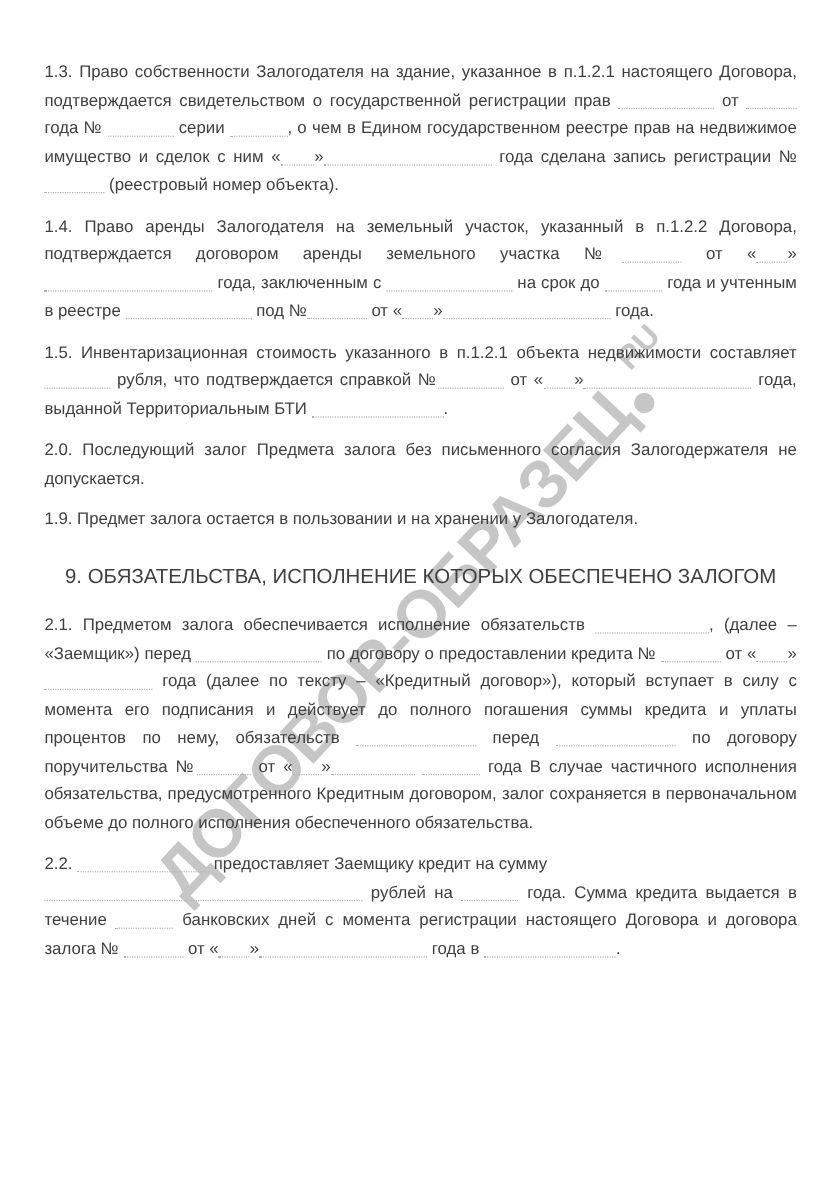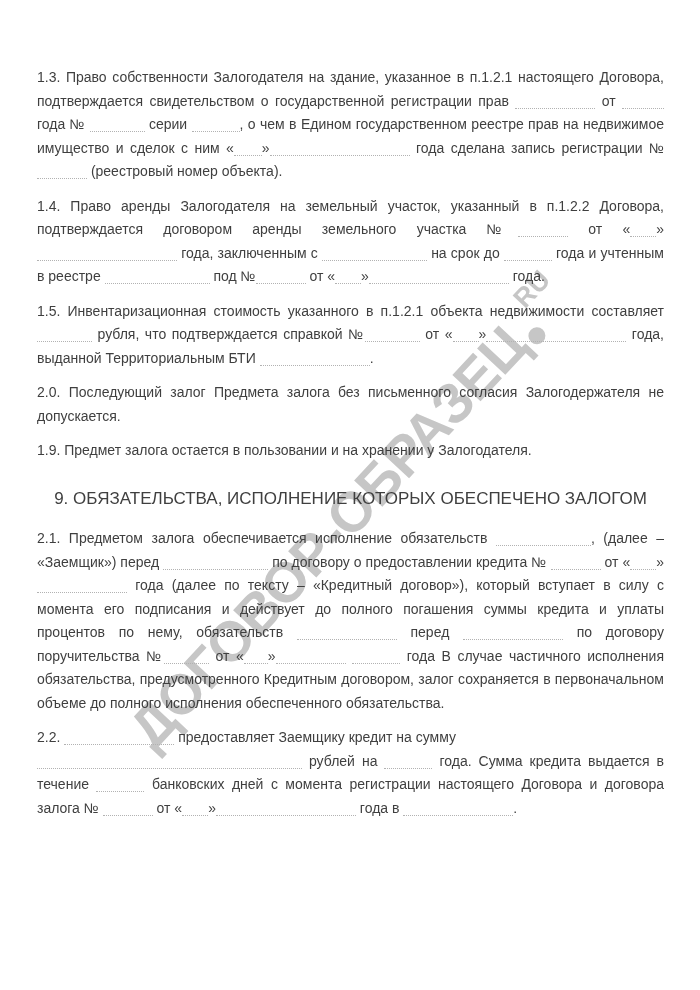--- a/index.html
+++ b/index.html
@@ -43,21 +43,21 @@
   }
   .wm-ru {
     font-size:27px;
     font-weight:bold;
     line-height:1;
     margin-bottom:34px;
   }
   
   .content {
     position:absolute;
-    left:37px; top:66px;
+    left:37px; top:48px;
     width:627px;
     font-size:14px;
     line-height:23.5px;
     color:#3f3f3f;
     text-align:justify;
     z-index:1;
   }
   .para { margin:0 0 11px 0; }
   .heading {
     font-size:17px;

